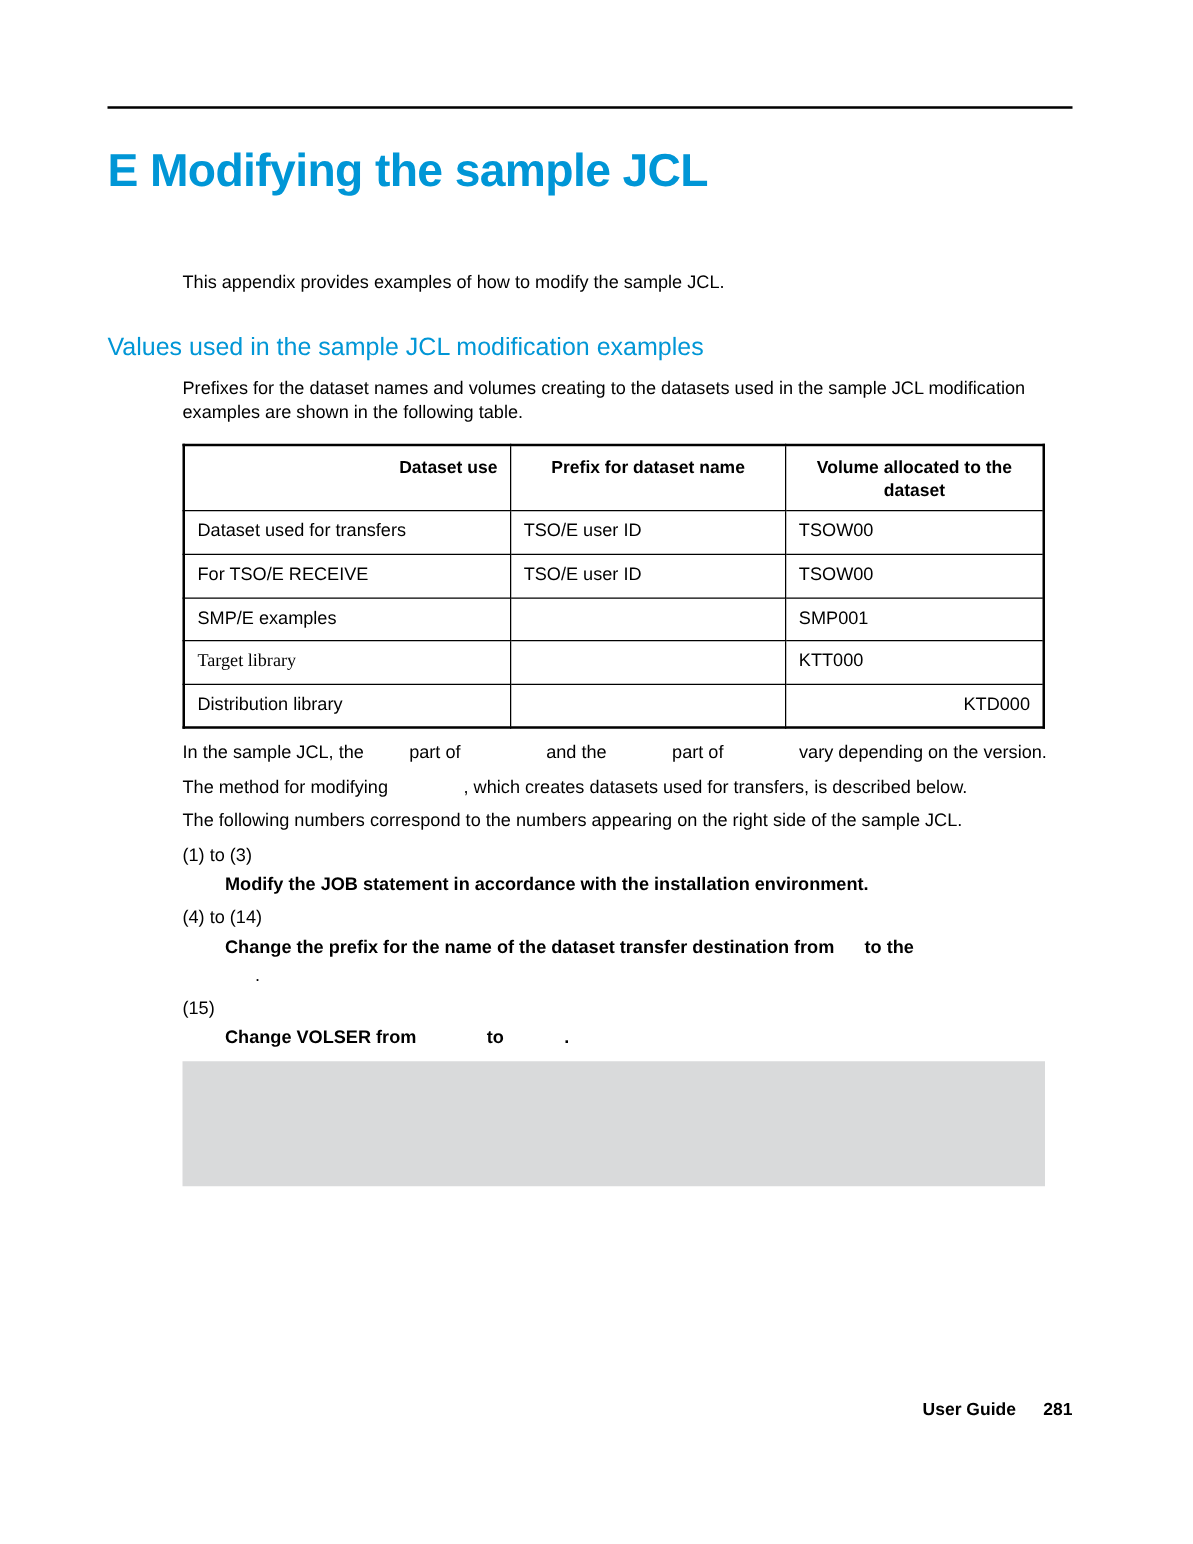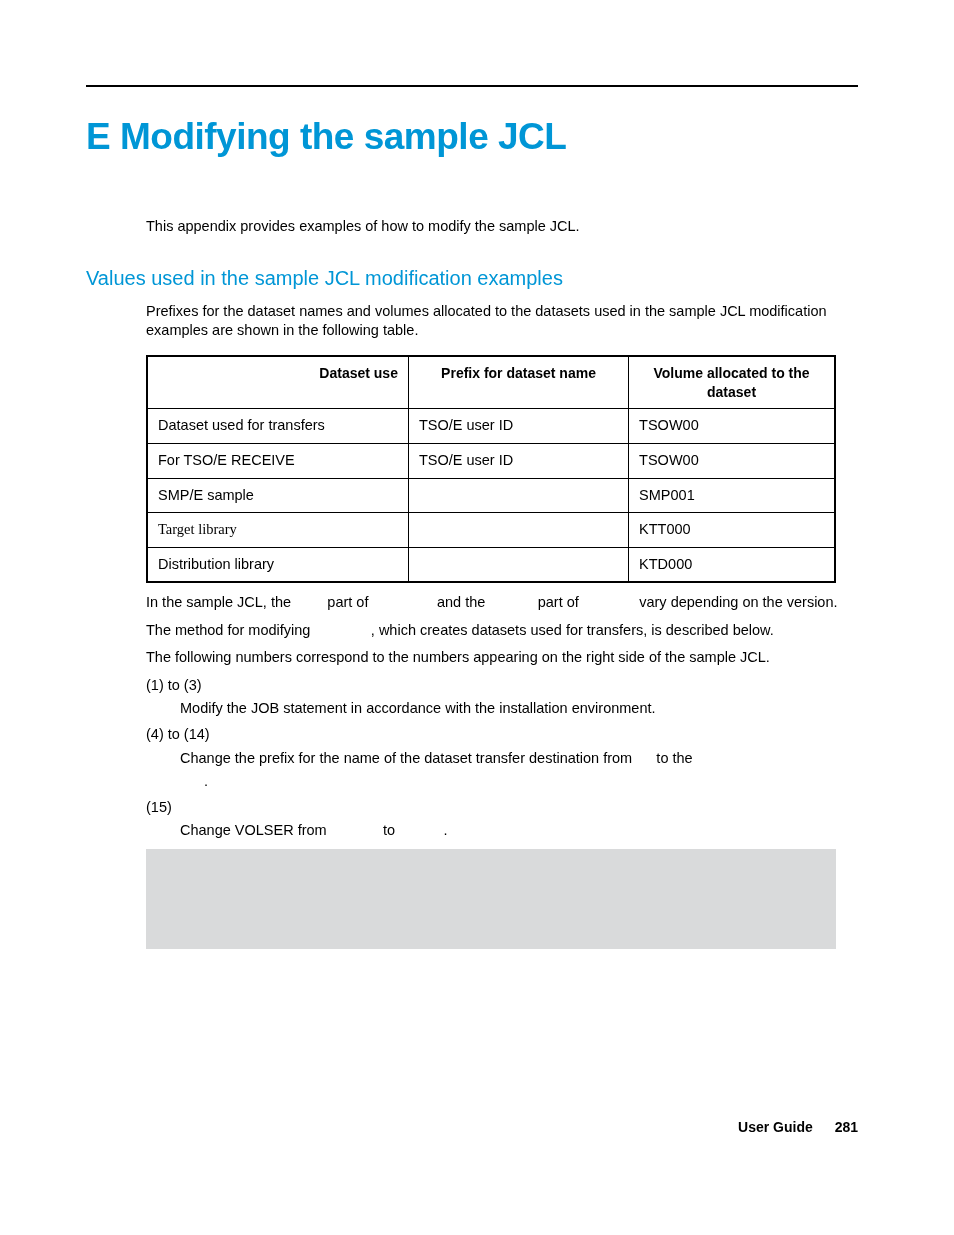--- a/index.html
+++ b/index.html
@@ -55,21 +55,21 @@
     font-weight: bold;
     text-align: center;
     font-size: 14px;
   }
   .col1 { width: 38%; text-align: right; }
   .col2 { width: 32%; }
   .col3 { width: 30%; }
   .note { margin: 8px 0 0 60px; }
   .numlist { margin-left: 60px; }
   .numlist .item { margin-top: 6px; }
-  .numlist .desc { margin: 4px 0 4px 34px; }
+  .numlist .desc { margin: 4px 0 4px 34px; font-weight: bold; }
   .numlist .desc2 { margin: 0 0 4px 58px; }
   .codeblock {
     background: #d9dadb;
     margin: 8px 0 0 60px;
     height: 100px;
     width: 690px;
   }
   .footer {
     position: absolute;
     bottom: 64px;
@@ -84,21 +84,21 @@
 
 <div class="page">
   <div class="rule"></div>
 
   <div class="h1">E Modifying the sample JCL</div>
 
   <p class="body-indent after-h1">This appendix provides examples of how to modify the sample JCL.</p>
 
   <div class="h2">Values used in the sample JCL modification examples</div>
 
-  <p class="body-indent">Prefixes for the dataset names and volumes allocated to the datasets used in the sample JCL modification examples are shown in the following table.</p>
+  <p class="body-indent">Prefixes for the dataset names and volumes creating to the datasets used in the sample JCL modification examples are shown in the following table.</p>
 
   <table>
     <thead>
       <tr>
         <th class="col1">Dataset use</th>
         <th class="col2">Prefix for dataset name</th>
         <th class="col3">Volume allocated to the dataset</th>
       </tr>
     </thead>
     <tbody id="tbody">
@@ -106,33 +106,33 @@
           <td style="white-space: pre-line;">Dataset used for transfers</td>
           <td style="white-space: pre-line;">TSO/E user ID</td>
           <td style="white-space: pre-line;">TSOW00</td>
         </tr>
         <tr>
           <td style="white-space: pre-line;">For TSO/E RECEIVE</td>
           <td style="white-space: pre-line;">TSO/E user ID</td>
           <td style="white-space: pre-line;">TSOW00</td>
         </tr>
         <tr>
-          <td style="white-space: pre-line;">SMP/E sample</td>
+          <td style="white-space: pre-line;">SMP/E examples</td>
           <td style="white-space: pre-line;"></td>
           <td style="white-space: pre-line;">SMP001</td>
         </tr>
         <tr>
           <td style="white-space: pre-line; font-family: Liberation Serif, serif;">Target library</td>
           <td style="white-space: pre-line;"></td>
           <td style="white-space: pre-line;">KTT000</td>
         </tr>
         <tr>
           <td style="white-space: pre-line; margin-left: 21px;">Distribution library</td>
           <td style="white-space: pre-line;"></td>
-          <td style="white-space: pre-line;">KTD000</td>
+          <td style="white-space: pre-line; text-align: right;">KTD000</td>
         </tr>
       </tbody>
   </table>
 
   <p class="note">In the sample JCL, the&nbsp;&nbsp;&nbsp;&nbsp;&nbsp;&nbsp;&nbsp;&nbsp;&nbsp;part of&nbsp;&nbsp;&nbsp;&nbsp;&nbsp;&nbsp;&nbsp;&nbsp;&nbsp;&nbsp;&nbsp;&nbsp;&nbsp;&nbsp;&nbsp;&nbsp;&nbsp;and the&nbsp;&nbsp;&nbsp;&nbsp;&nbsp;&nbsp;&nbsp;&nbsp;&nbsp;&nbsp;&nbsp;&nbsp;&nbsp;part of&nbsp;&nbsp;&nbsp;&nbsp;&nbsp;&nbsp;&nbsp;&nbsp;&nbsp;&nbsp;&nbsp;&nbsp;&nbsp;&nbsp;&nbsp;vary depending on the version.</p>
 
 
   <p class="body-indent">The method for modifying&nbsp;&nbsp;&nbsp;&nbsp;&nbsp;&nbsp;&nbsp;&nbsp;&nbsp;&nbsp;&nbsp;&nbsp;&nbsp;&nbsp;&nbsp;, which creates datasets used for transfers, is described below.</p>
   <p class="body-indent">The following numbers correspond to the numbers appearing on the right side of the sample JCL.</p>
 

